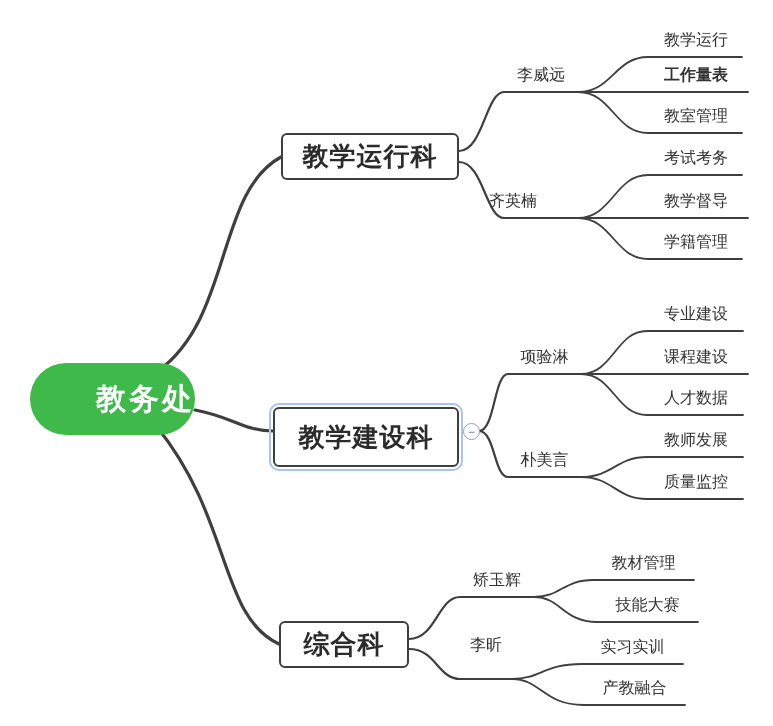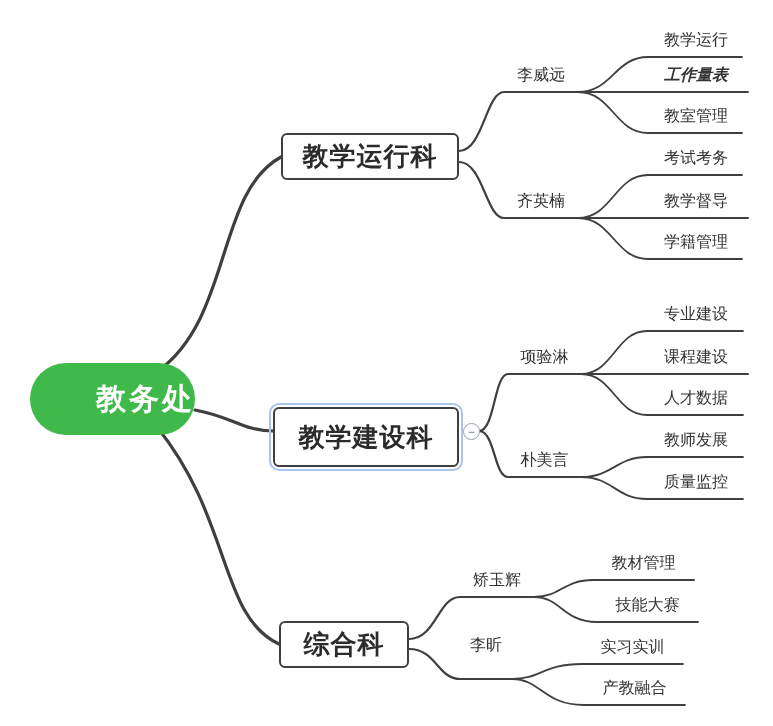--- a/index.html
+++ b/index.html
@@ -16,21 +16,21 @@
   .node-box {
     position:absolute; display:flex; align-items:center; justify-content:center;
     background:#ffffff; border:2px solid var(--line,#3f3f3f); border-radius:6px;
     font-weight:bold; font-size:26px; color:#2b2b2b; letter-spacing:1px; cursor:pointer;
   }
   .node-box.selected { outline:2px solid var(--selection,#a9c4f0); outline-offset:2px; }
   .label {
     position:absolute; font-size:16px; color:var(--node-text,#333333);
     text-align:center; white-space:nowrap; cursor:pointer;
   }
-  .label.bold { font-weight:bold;font-style:italic; }
+  .label.bold { font-weight:bold; }
   .collapse {
     position:absolute; width:17px; height:17px; background:#ffffff;
     border:1px solid #98a0ac; border-radius:50%;
     display:flex; align-items:center; justify-content:center;
     font-size:12px; color:#6b7280; line-height:1; cursor:pointer;
   }
 </style>
 </head>
 <body>
 
@@ -97,21 +97,21 @@
   </div>
   <div class="collapse" style="left:463px; top:423px;">
     <span>−</span>
   </div>
 
   <div class="node-box" style="left:279px; top:621px; width:130px; height:47px;">
     <span>综合科</span>
   </div>
 
   <div class="label" style="left:504px; top:65px; width:74px;">李威远</div>
-  <div class="label" style="left:504px; top:191px; width:74px;">齐英楠</div>
+  <div class="label" style="left:476px; top:191px; width:74px;">齐英楠</div>
   <div class="label" style="left:508px; top:347px; width:73px;">项验淋</div>
   <div class="label" style="left:508px; top:450px; width:73px;">朴美言</div>
   <div class="label" style="left:460px; top:570px; width:74px;">矫玉辉</div>
   <div class="label" style="left:460px; top:627px; width:52px;margin-top:8px;">李昕</div>
 
   <div class="label" style="left:648px; top:30px; width:96px;">教学运行</div>
   <div class="label bold" style="left:648px; top:65px; width:96px;">工作量表</div>
   <div class="label" style="left:648px; top:106px; width:96px;">教室管理</div>
   <div class="label" style="left:648px; top:148px; width:96px;">考试考务</div>
   <div class="label" style="left:648px; top:191px; width:96px;">教学督导</div>

